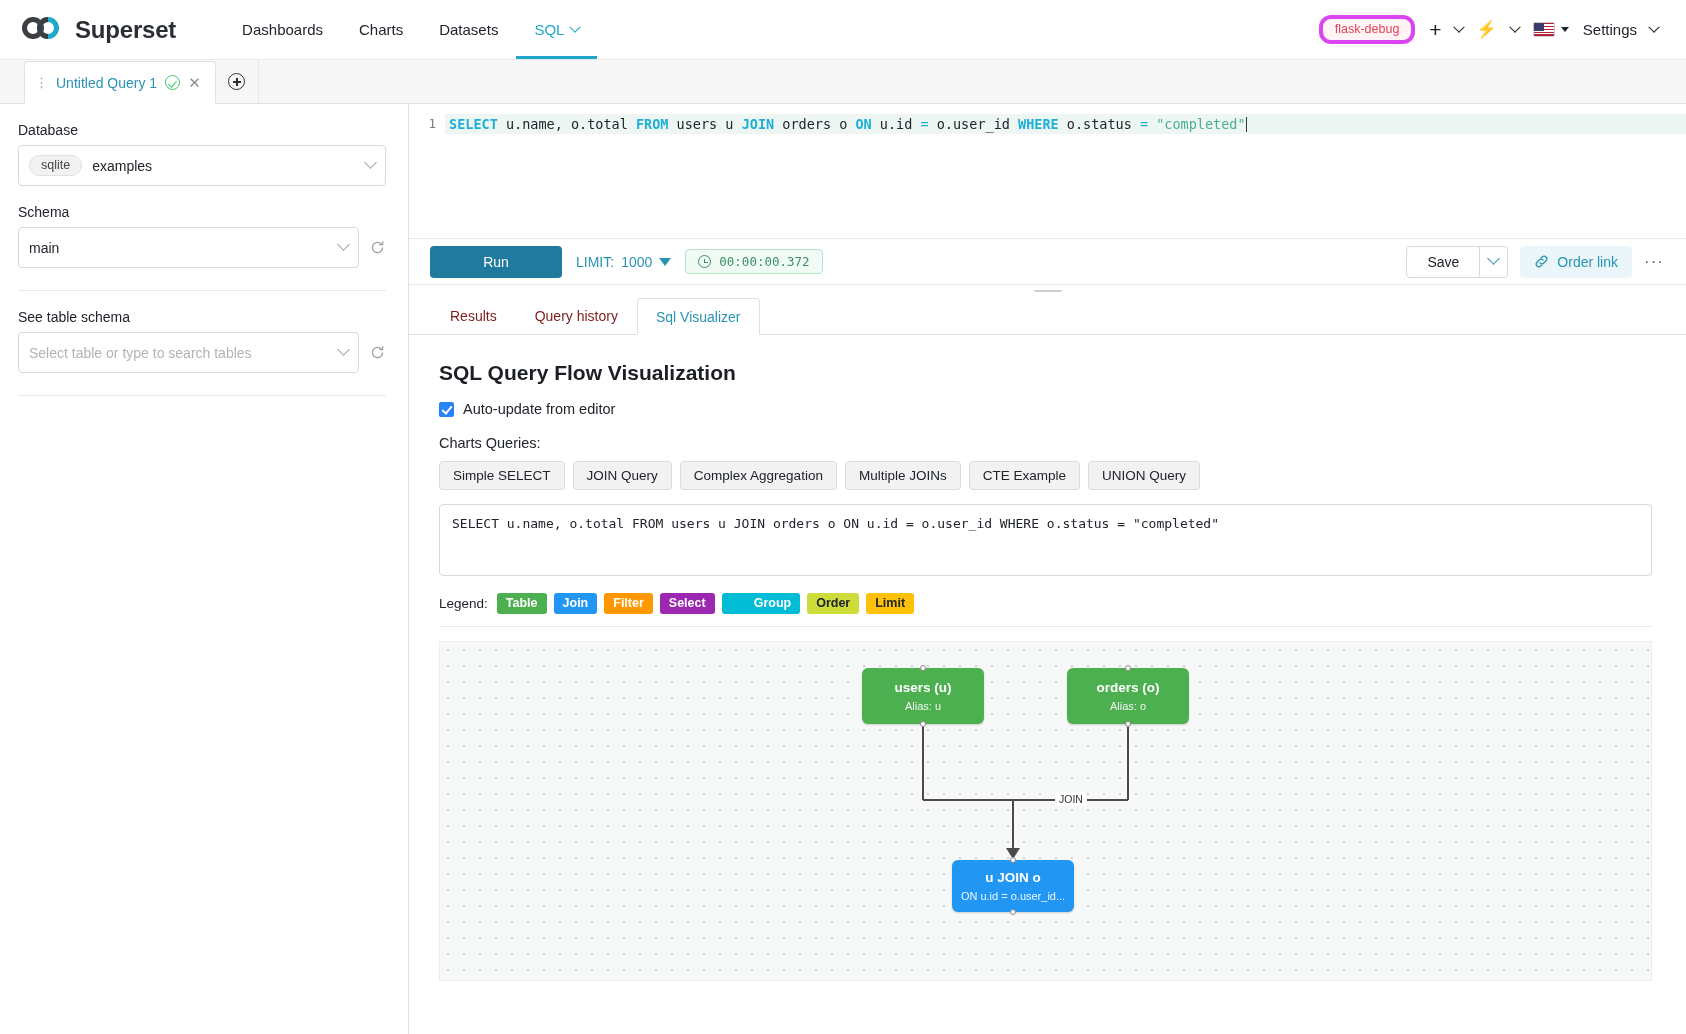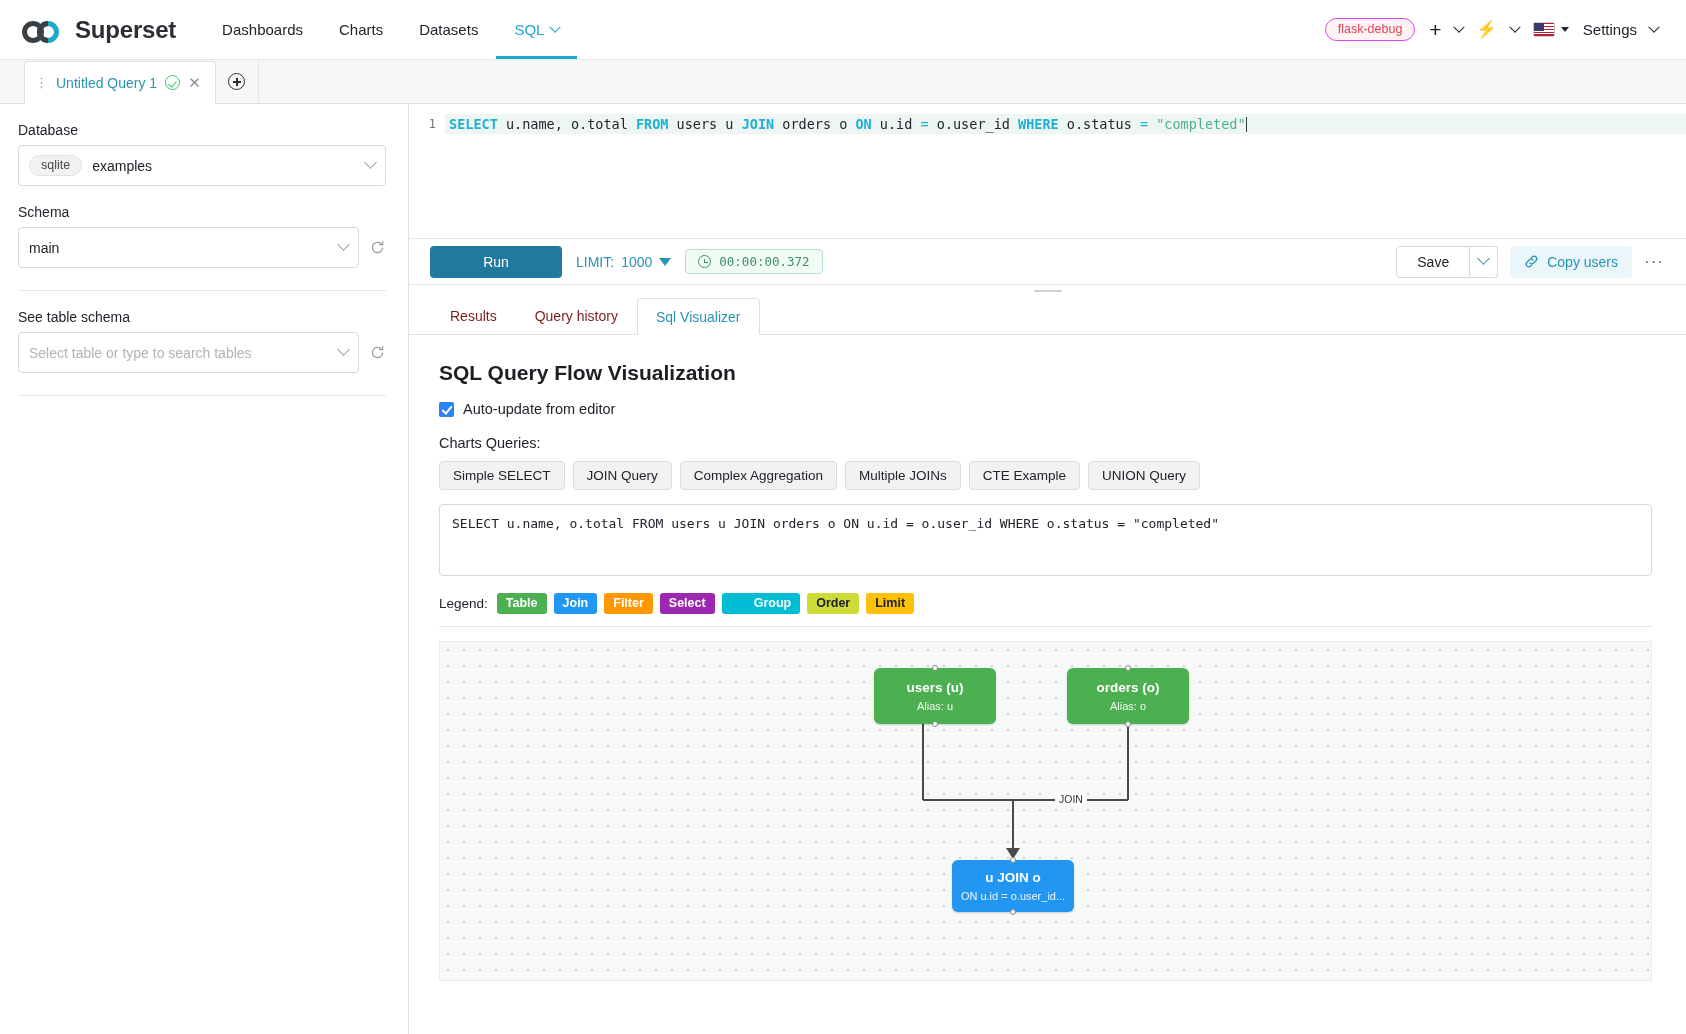--- a/index.html
+++ b/index.html
@@ -15,21 +15,21 @@
   
   .topnav {
     height: 60px;
     display: flex;
     align-items: center;
     padding: 0 22px;
     background: #fff;
     border-bottom: 1px solid #e8e9ea;
     position: relative;
   }
-  .brand { display: flex; align-items: flex-end; gap: 9px; margin-right: 28px; }
+  .brand { display: flex; align-items: flex-start; gap: 9px; margin-right: 48px; }
   .brand-logo { width: 44px; height: 24px; position: relative; }
   .brand-logo .ring {
     position: absolute; top: 1px; width: 22px; height: 22px;
     border-radius: 50%; border: 5px solid #3b3f44;
   }
   .brand-logo .ring.l { left: 0; }
   .brand-logo .ring.r { left: 15px; border-color: #20a7c9; }
   .brand-logo .cut {
     position: absolute; left: 15px; top: 1px; width: 11px; height: 22px;
     border-radius: 22px 0 0 22px; border: 5px solid #3b3f44; border-right: none;
@@ -46,21 +46,21 @@
   .caret {
     display: inline-block; width: 8px; height: 8px; margin-left: 7px;
     border-right: 1.6px solid currentColor; border-bottom: 1.6px solid currentColor;
     transform: rotate(45deg) translate(-2px,-2px);
   }
   .nav-right {
     margin-left: auto; display: flex; align-items: center; gap: 14px;
     padding-right: 6px;
   }
   .debug-pill {
-    border: 1px solid #d946ef; color: #e04355; background: #fff3f5;
+    border: 4px solid #d946ef; color: #e04355; background: #fff3f5;
     border-radius: 12px; font-size: 12.5px; padding: 3px 12px 4px;
   }
   .ic-btn { display:flex; align-items:center; gap:6px; cursor:pointer; color:#20242b; }
   .plus-glyph { font-size: 21px; line-height: 1; font-weight: 300; }
   .bolt-glyph { font-size: 17px; line-height: 1; }
   .flag {
     width: 22px; height: 15px; border-radius: 2px; overflow:hidden;
     background: linear-gradient(#b22234 0 11%, #fff 11% 22%, #b22234 22% 33%, #fff 33% 44%,
       #b22234 44% 55%, #fff 55% 66%, #b22234 66% 77%, #fff 77% 88%, #b22234 88% 100%);
     position: relative; border: 1px solid #ccc;
@@ -422,21 +422,21 @@
           <button class="save-btn">Save</button>
           <div class="save-caret">
             <span class="chev"></span>
           </div>
         </div>
         <button class="copylink">
           <svg width="15" height="15" viewBox="0 0 20 20">
             <path d="M8 12a3.5 3.5 0 0 0 5 0l3-3a3.5 3.5 0 0 0-5-5l-1.5 1.5" fill="none" stroke="#2893b3" stroke-width="1.6" stroke-linecap="round"></path>
             <path d="M12 8a3.5 3.5 0 0 0-5 0l-3 3a3.5 3.5 0 0 0 5 5l1.5-1.5" fill="none" stroke="#2893b3" stroke-width="1.6" stroke-linecap="round"></path>
           </svg>
-          <span>Copy users</span>
+          <span>Order link</span>
         </button>
         <span class="ellipsis">···</span>
       </div>
     </div>
 
     <div class="drag-handle">
       <div class="bar"></div>
     </div>
 
     <div class="restabs">
@@ -477,21 +477,21 @@
       </div>
       <div class="sep"></div>
 
       <div class="canvas" id="canvas">
           <div class="edge" style="left: 482px; top: 82px; width: 2px; height: 76px;"></div>
           <div class="edge" style="left: 687px; top: 82px; width: 2px; height: 76px;"></div>
           <div class="edge" style="left: 483px; top: 157px; width: 205px; height: 2px;"></div>
           <div class="edge" style="left: 572px; top: 158px; width: 2px; height: 49px;"></div>
           <div class="arrow" style="left: 566px; top: 206px;"></div>
           <div class="edge-lbl" style="left: 615px; top: 150px;">JOIN</div>
-          <div class="node" style="left: 434px; top: 26px; width: 122px; height: 56px; background: rgb(76, 175, 80);">
+          <div class="node" style="left: 422px; top: 26px; width: 122px; height: 56px; background: rgb(76, 175, 80);">
             <div class="n-title">users (u)</div>
             <div class="n-sub">Alias: u</div>
             <div class="port top"></div>
             <div class="port bottom"></div>
           </div>
           <div class="node" style="left: 627px; top: 26px; width: 122px; height: 56px; background: rgb(76, 175, 80);">
             <div class="n-title">orders (o)</div>
             <div class="n-sub">Alias: o</div>
             <div class="port top"></div>
             <div class="port bottom"></div>

